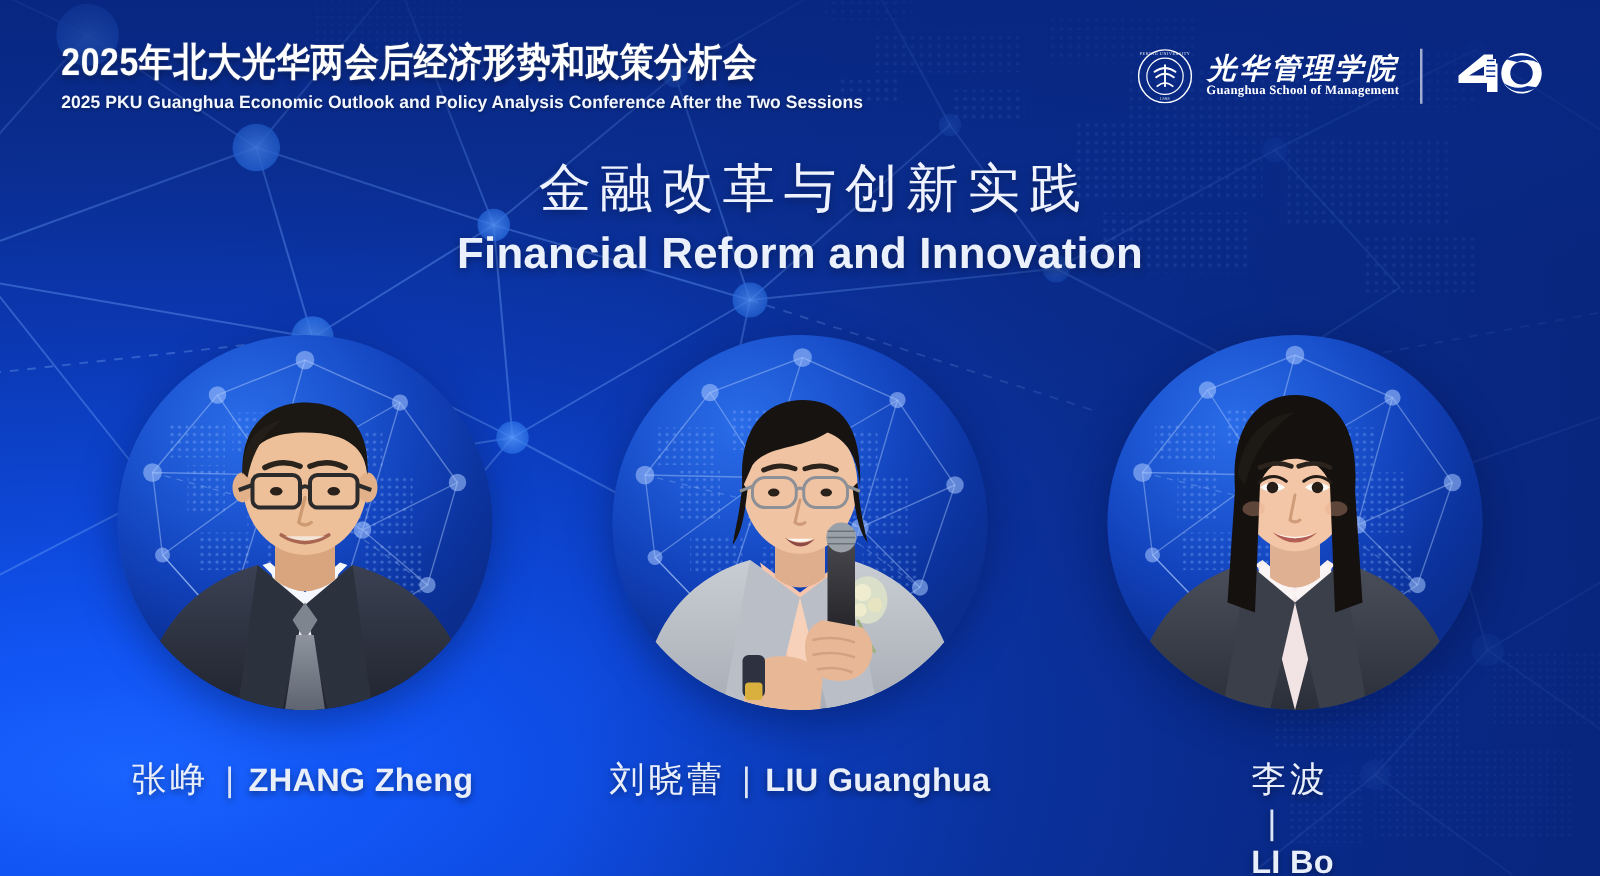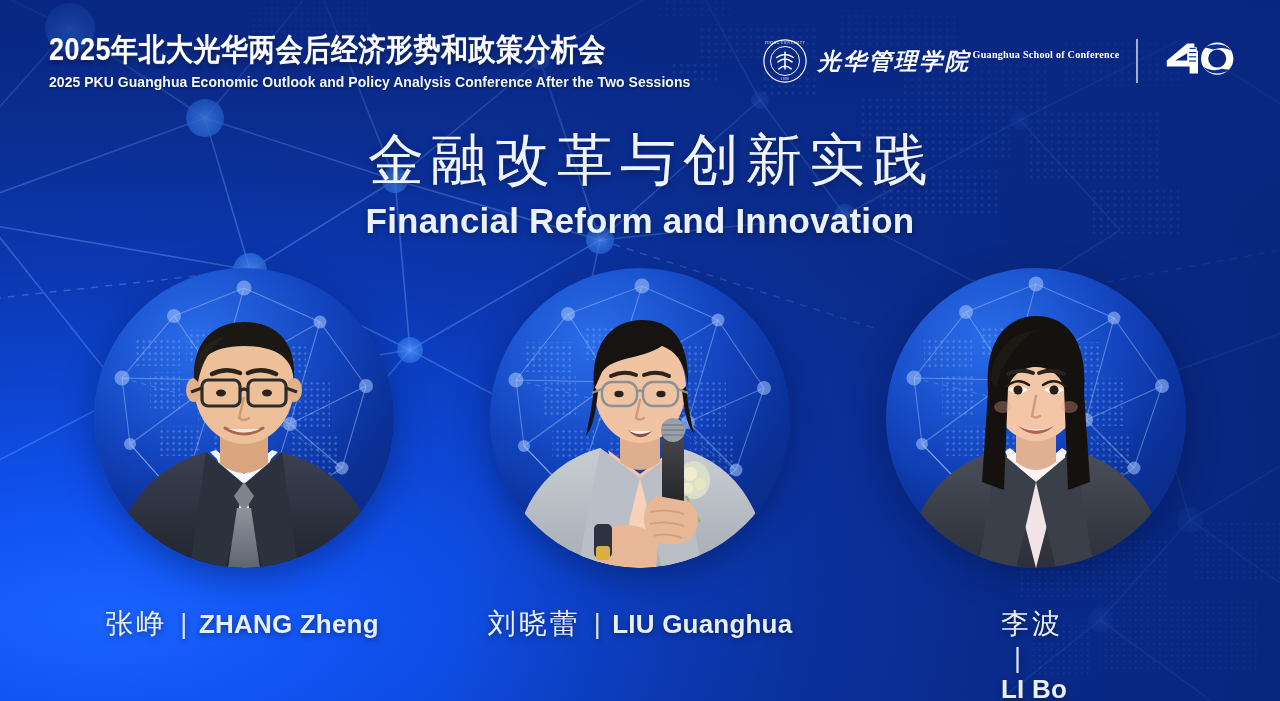--- a/index.html
+++ b/index.html
@@ -56,21 +56,21 @@
     transform:scaleX(.985); transform-origin:left top;
     text-shadow:0 1px 3px rgba(0,0,0,.45);
   }
 
   
   .logo-lockup {
     position:absolute; right:46px; top:33px;
     display:flex; align-items:center; gap:11px; height:56px;
   }
   .pku-seal { width:44px; height:44px; flex:0 0 auto; }
-  .school-names { display:flex; flex-direction:row; justify-content:center; gap:2px; }
+  .school-names { display:flex; flex-direction:column; justify-content:center; gap:2px;align-items:center; }
   .school-cn {
     font-family:"Liberation Serif", serif;
     font-size:23px; font-weight:700; color:#fff;
     letter-spacing:2.5px; line-height:1; white-space:nowrap;
     font-style:italic;
   }
   .school-en {
     font-family:"Liberation Serif", serif;
     font-size:10.2px; font-weight:700; color:#fff;
     letter-spacing:.22px; line-height:1; white-space:nowrap;
@@ -81,21 +81,21 @@
   }
   .anniv-40 { width:72px; height:40px; flex:0 0 auto; }
 
   
   .main-title {
     position:absolute; left:0; top:125px; width:1280px;
     text-align:center; z-index:40;
   }
   .title-cn {
     font-family:Liberation Sans, sans-serif;
-    font-size:56px; font-weight:400; color:#eef3ff;
+    font-size:42px; font-weight:400; color:#eef3ff;
     letter-spacing:7px; line-height:1.26;
     text-shadow:0 2px 7px rgba(0,0,0,.35);
     padding-left:23px;
   }
   .title-en {
     margin-top:4px;
     font-family:"Liberation Sans", sans-serif;
     font-size:35px; font-weight:700; color:#eaf0fc;
     letter-spacing:.2px; line-height:1.2;
     text-shadow:0 2px 7px rgba(0,0,0,.38);
@@ -282,21 +282,21 @@
         </g>
 
         <g fill="#ffffff" opacity="0.92">
           <text x="50" y="12" font-family="Liberation Serif, serif" font-size="7.4" text-anchor="middle" letter-spacing="1.1">PEKING UNIVERSITY</text>
           <text x="50" y="93" font-family="Liberation Serif, serif" font-size="7.4" text-anchor="middle" letter-spacing="1">1898</text>
         </g>
       </svg>
 
       <div class="school-names">
         <div class="school-cn">光华管理学院</div>
-        <div class="school-en">Guanghua School of Conference</div>
+        <div class="school-en">Guanghua School of Management</div>
       </div>
 
       <div class="logo-divider"></div>
 
       <svg class="anniv-40" viewBox="0 0 120 66">
 
         <g fill="#ffffff">
           <path d="M46,4 L54,4 L54,10 L58,10 L58,16 L60,16 L60,54 L46,54 L46,42
                    L8,42 L8,32 L42,4 Z M42,20 L22,32 L42,32 Z"></path>
 

